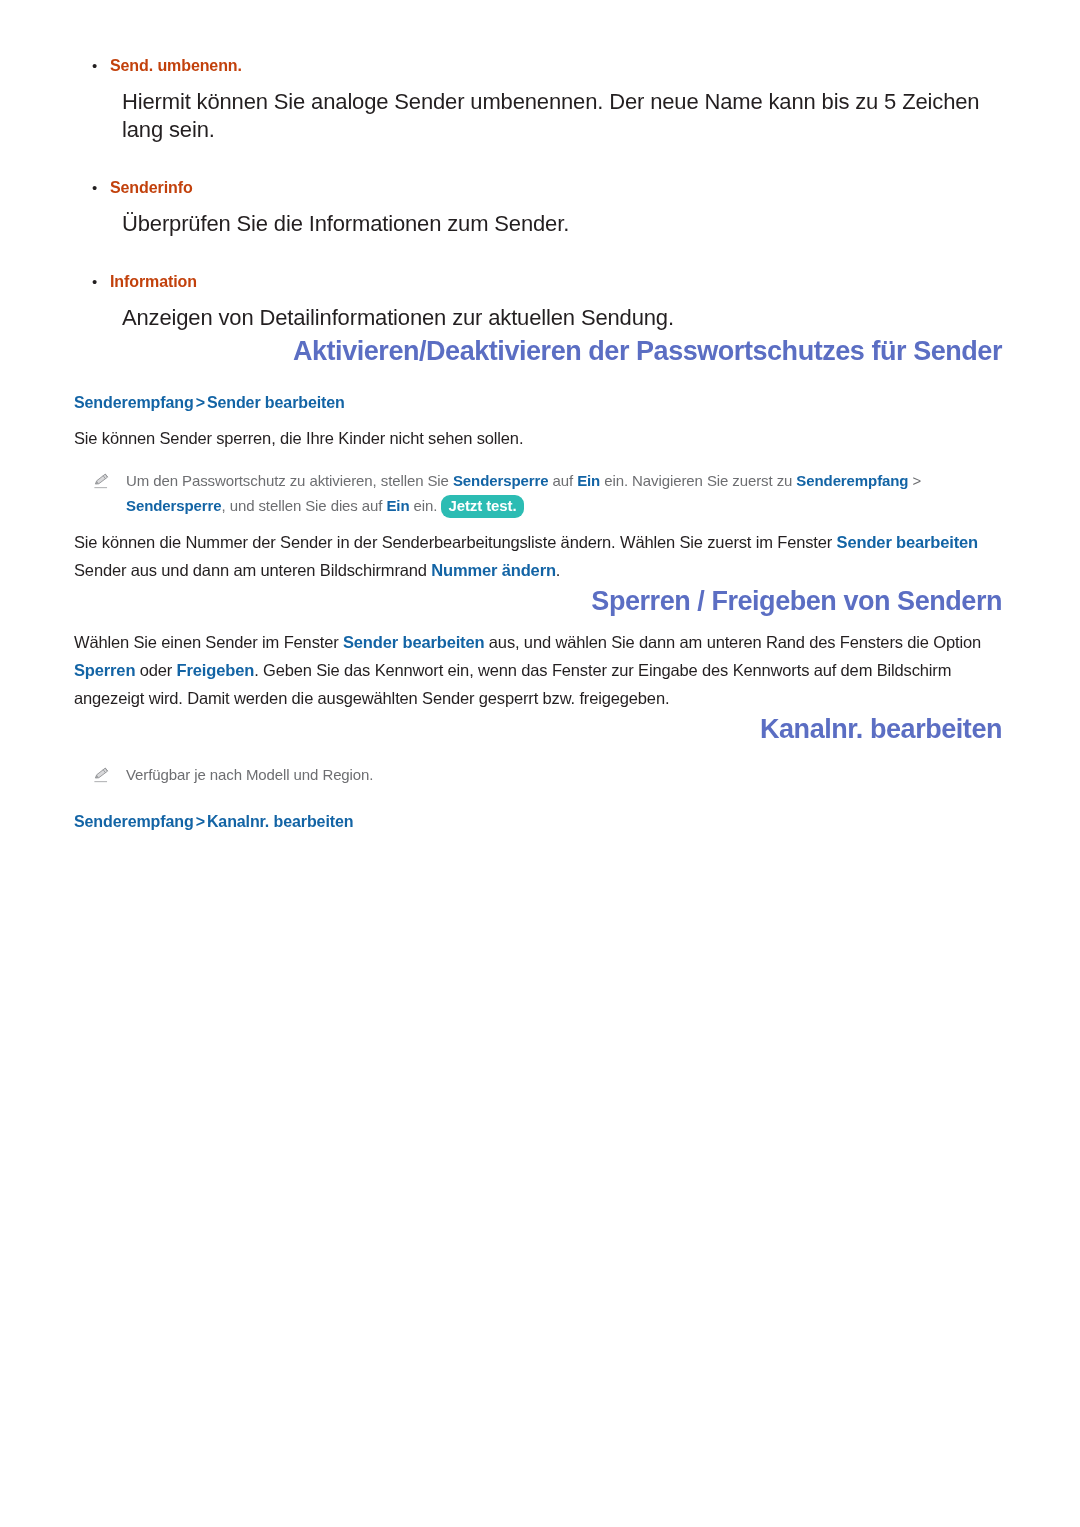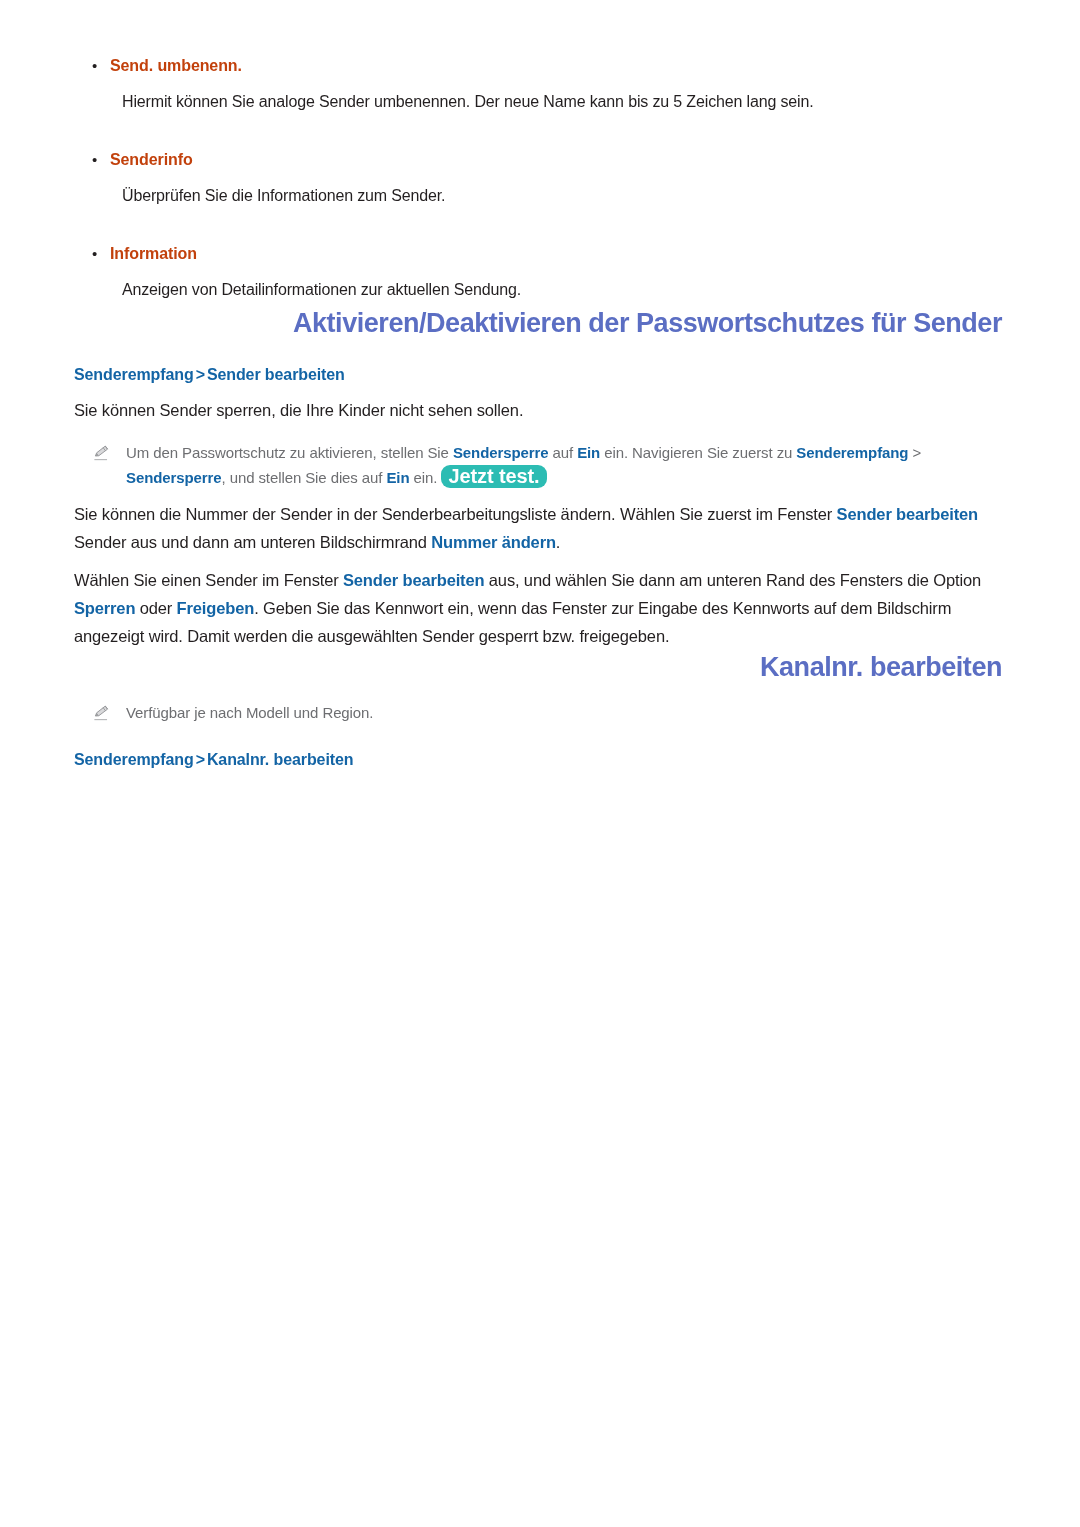--- a/index.html
+++ b/index.html
@@ -40,21 +40,21 @@
     padding-left: 18px;
   }
   .bullet-label {
     font-size: 16px;
     font-weight: bold;
     color: #c2410c;
     line-height: 28px;
     letter-spacing: -0.1px;
   }
   .bullet-desc {
-    font-size: 16px;
+    font-size: 22px;
     line-height: 28px;
     color: #231f20;
     margin: 8px 0 30px 48px;
     letter-spacing: -0.15px;
   }
   .bullet-desc:last-child { margin-bottom: 2px; }
 
   
   h1.section-title {
     font-size: 27px;
@@ -119,21 +119,21 @@
     flex: 1;
   }
   .note-text strong.link { color: #1364a5; }
 
   
   .try-badge {
     display: inline-block;
     background: #2cbcb3;
     color: #ffffff;
     font-weight: bold;
-    font-size: 20px;
+    font-size: 15px;
     line-height: 18px;
     padding: 2px 7px 3px 7px;
     border-radius: 9px;
     white-space: nowrap;
     vertical-align: baseline;
     letter-spacing: -0.1px;
   }
 </style>
 </head>
 <body>
@@ -181,20 +181,21 @@
         </g>
         <rect x="3" y="20.2" width="16" height="1.5" fill="#b9babc"></rect>
       </svg>
     </span>
     <span class="note-text"><span>Um den Passwortschutz zu aktivieren, stellen Sie </span><strong class="link">Sendersperre</strong><span> auf </span><strong class="link">Ein</strong><span> ein. Navigieren Sie zuerst zu </span><strong class="link">Senderempfang</strong><span> &gt; </span><strong class="link">Sendersperre</strong><span>, und stellen Sie dies auf </span><strong class="link">Ein</strong><span> ein. </span><span class="try-badge">Jetzt test.</span></span>
   </div>
 
 
   <p class="body"><span>Sie können die Nummer der Sender in der Senderbearbeitungsliste ändern. Wählen Sie zuerst im Fenster </span><strong class="link">Sender bearbeiten</strong><span> Sender aus und dann am unteren Bildschirmrand </span><strong class="link">Nummer ändern</strong><span>.</span></p>
 
+  <h1 class="section-title h-spacer-top2">Sperren / Freigeben von Sendern</h1>
 
   <p class="body"><span>Wählen Sie einen Sender im Fenster </span><strong class="link">Sender bearbeiten</strong><span> aus, und wählen Sie dann am unteren Rand des Fensters die Option </span><strong class="link">Sperren</strong><span> oder </span><strong class="link">Freigeben</strong><span>. Geben Sie das Kennwort ein, wenn das Fenster zur Eingabe des Kennworts auf dem Bildschirm angezeigt wird. Damit werden die ausgewählten Sender gesperrt bzw. freigegeben.</span></p>
 
   <h1 class="section-title h-spacer-top2">Kanalnr. bearbeiten</h1>
 
   <div class="note">
     <span class="note-icon">
       <svg width="19" height="19" viewBox="0 0 24 24" aria-hidden="true">
         <g transform="rotate(8 12 12)">
           <path d="M15.6 3.3 L19.0 6.7 L9.2 16.5 L5.0 17.5 L6.0 13.3 Z" fill="#d9d9db" stroke="#929497" stroke-width="1.1" stroke-linejoin="round"></path>

